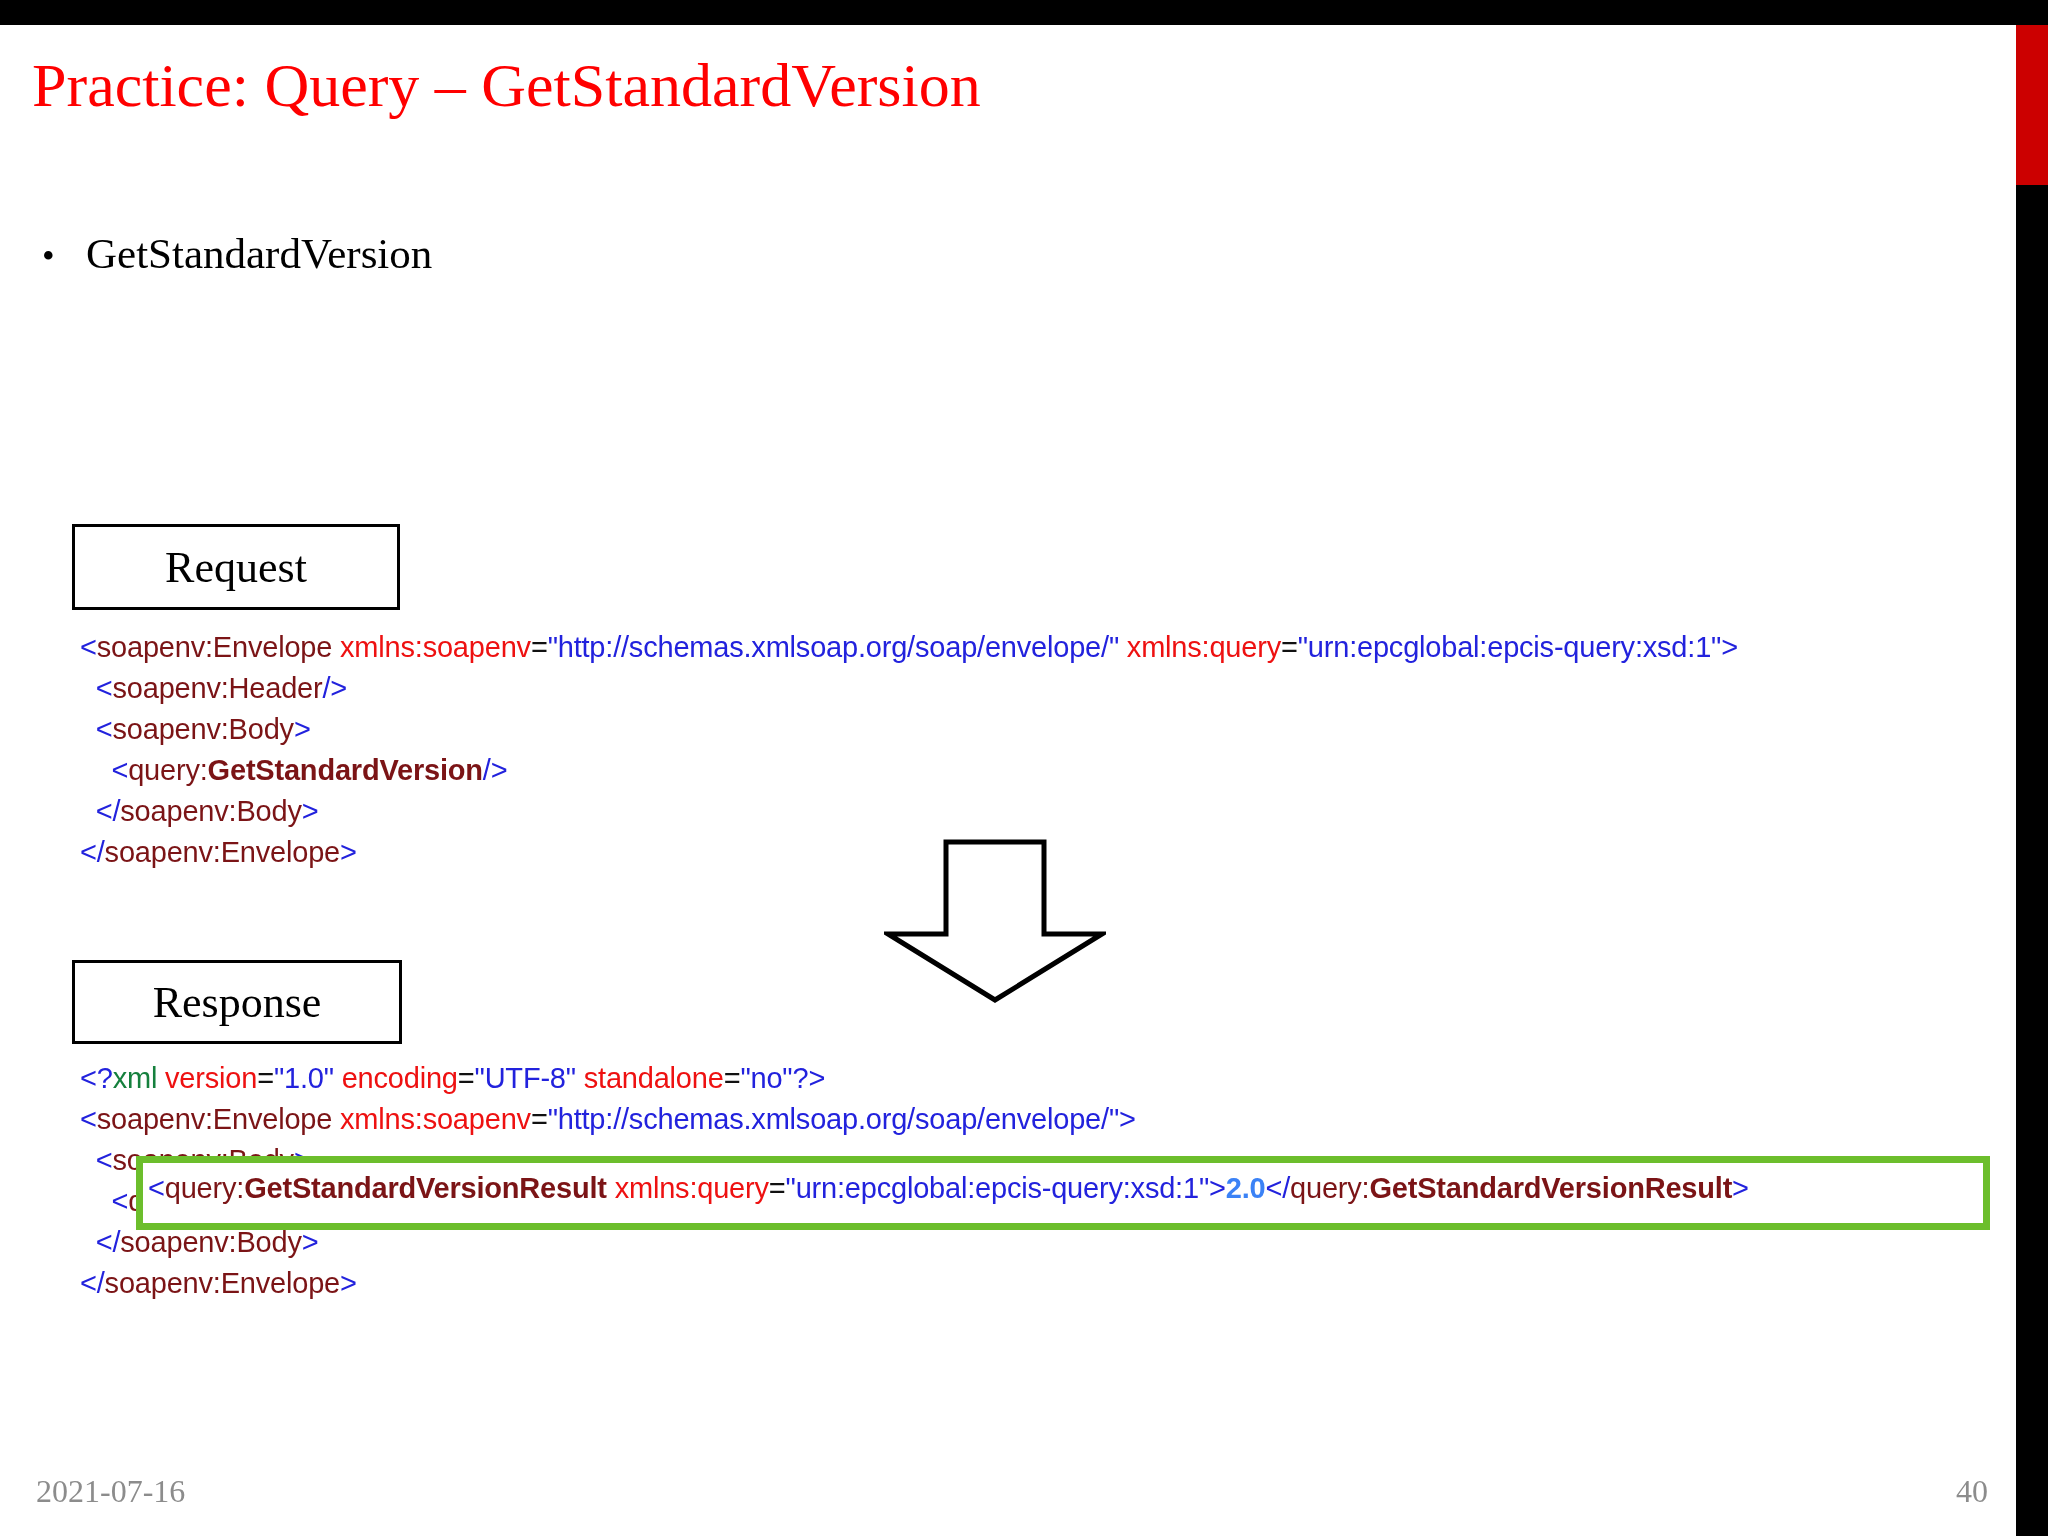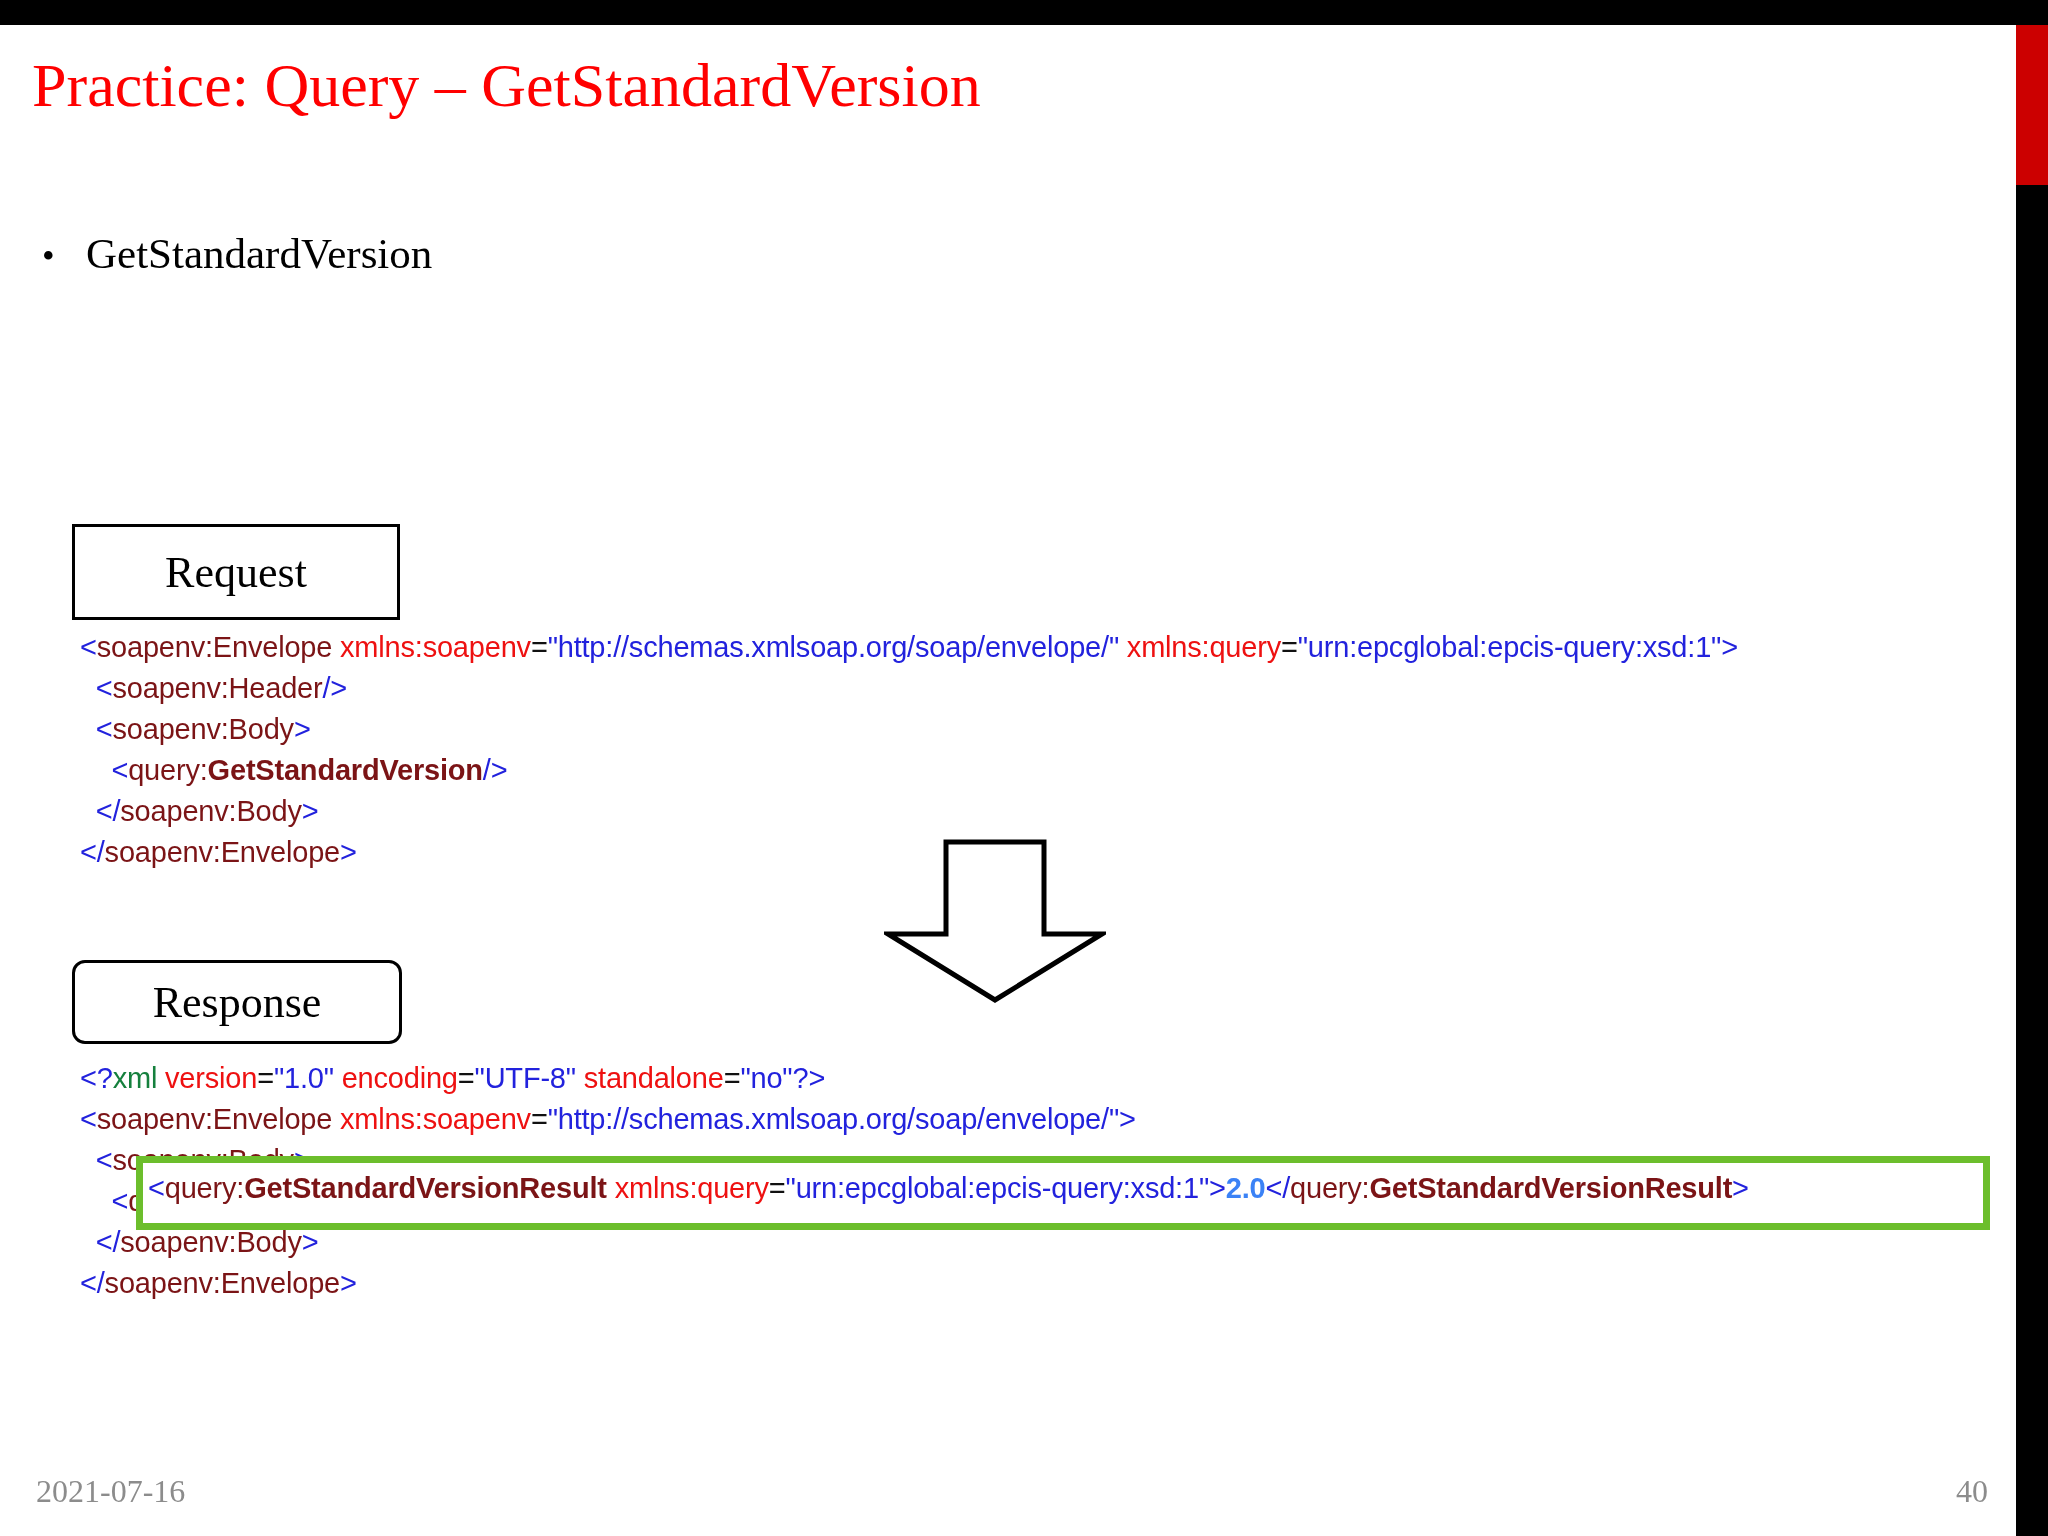--- a/index.html
+++ b/index.html
@@ -85,22 +85,22 @@
     border: 3px solid #000000;
     background: #ffffff;
     box-sizing: border-box;
     display: flex;
     align-items: center;
     justify-content: center;
     font-family: "Liberation Serif", "DejaVu Serif", serif;
     font-size: 44px;
     color: #000000;
   }
-  #request-box  { left: 72px; top: 524px; width: 328px; height: 96px; }
-  #response-box { left: 72px; top: 960px; width: 330px; height: 84px; border-radius: 13px; }
+  #request-box  { left: 72px; top: 524px; width: 328px; height: 86px; }
+  #response-box { left: 72px; top: 960px; width: 330px; height: 84px; }
 
   
   .code-block {
     position: absolute;
     font-family: "Liberation Sans", sans-serif;
     font-size: 29px;
     line-height: 41px;
     white-space: pre;
     color: #222222;
     letter-spacing: -0.2px;

